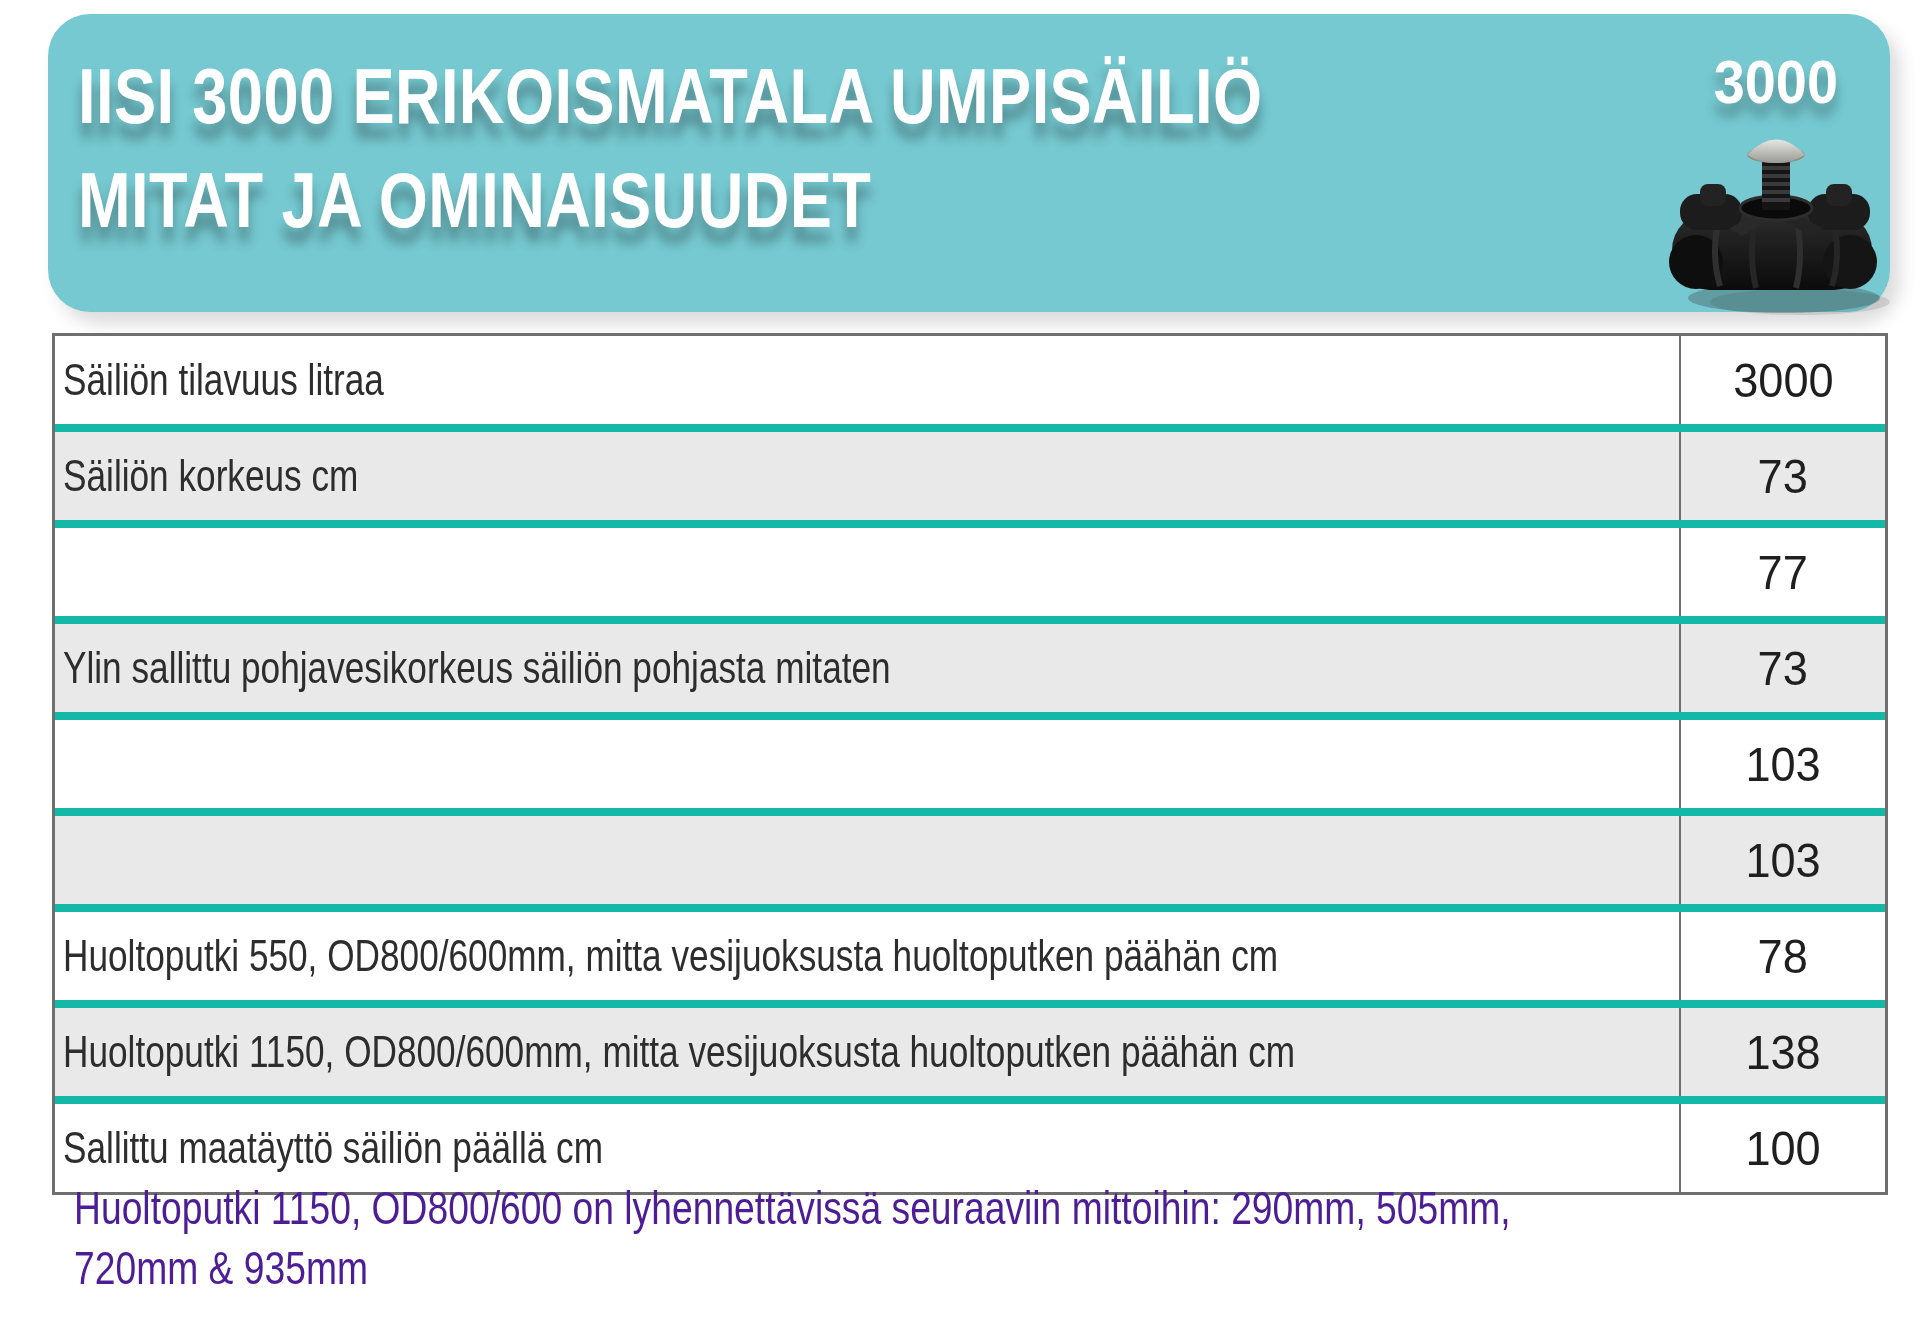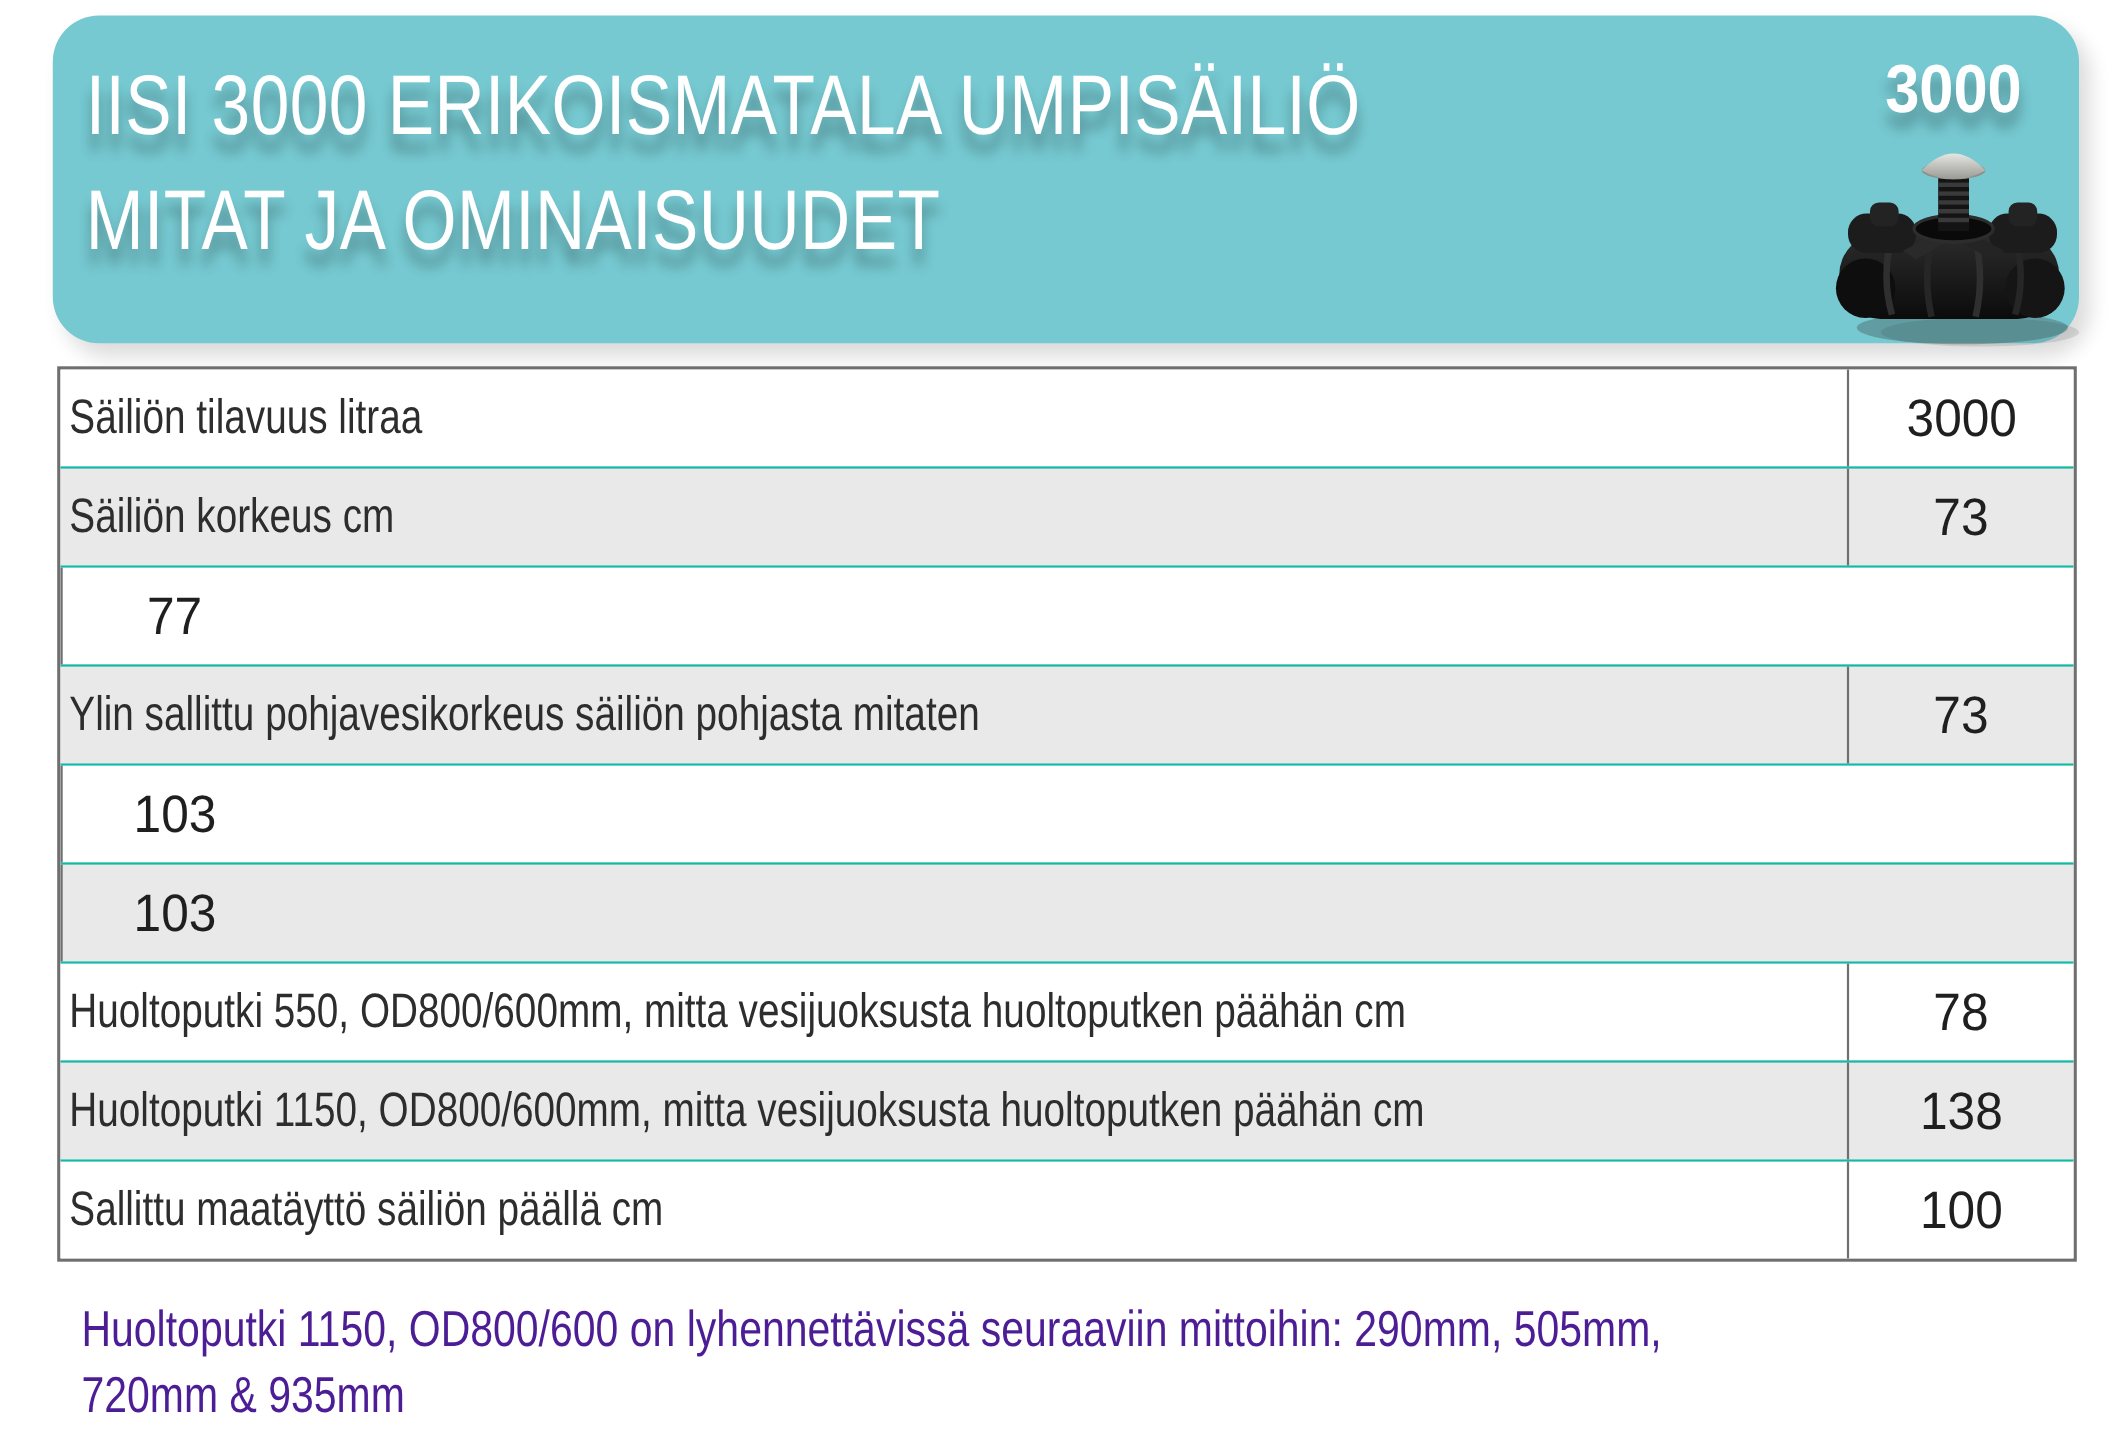--- a/index.html
+++ b/index.html
@@ -13,21 +13,21 @@
   
   .banner{
     position:absolute;left:48px;top:14px;
     width:1842px;height:298px;
     background:#76c9d1;
     border-radius:42px;
     box-shadow:10px 12px 18px rgba(0,0,0,0.14);
   }
   .title{
     position:absolute;left:30px;top:30px;
-    color:#ffffff;font-weight:normal;
+    color:#ffffff;font-weight:bold;
     font-size:77px;line-height:104px;
     letter-spacing:0.5px;
     text-shadow:0 15px 13px rgba(0,0,0,0.32);
     white-space:nowrap;
   }
   .title .squeeze{display:inline-block;transform:scaleX(0.82);transform-origin:0 50%;}
   .badge{
     position:absolute;right:52px;top:32px;
     color:#ffffff;font-weight:bold;font-size:62px;
     text-shadow:0 13px 12px rgba(0,0,0,0.30);
@@ -43,21 +43,21 @@
     position:absolute;left:52px;top:333px;
     width:1836px;
     border:3px solid #6f6f6f;
     background:#ffffff;
     box-sizing:border-box;
   }
   .row{
     display:flex;height:88px;background:#ffffff;
   }
   .row:nth-child(even){background:#e9e9e9;}
-  .row + .row{border-top:2px solid #14b8a6;}
+  .row + .row{border-top:8px solid #14b8a6;justify-content:flex-end;}
   .cell-label{
     flex:1;display:flex;align-items:center;
     padding-left:8px;
     font-size:44px;color:#2d2d2d;
     white-space:nowrap;overflow:visible;
   }
   .cell-label .squeeze{display:inline-block;transform:scaleX(0.80);transform-origin:0 50%;}
   .cell-value{
     width:204px;flex:0 0 204px;
     border-left:2px solid #6f6f6f;

